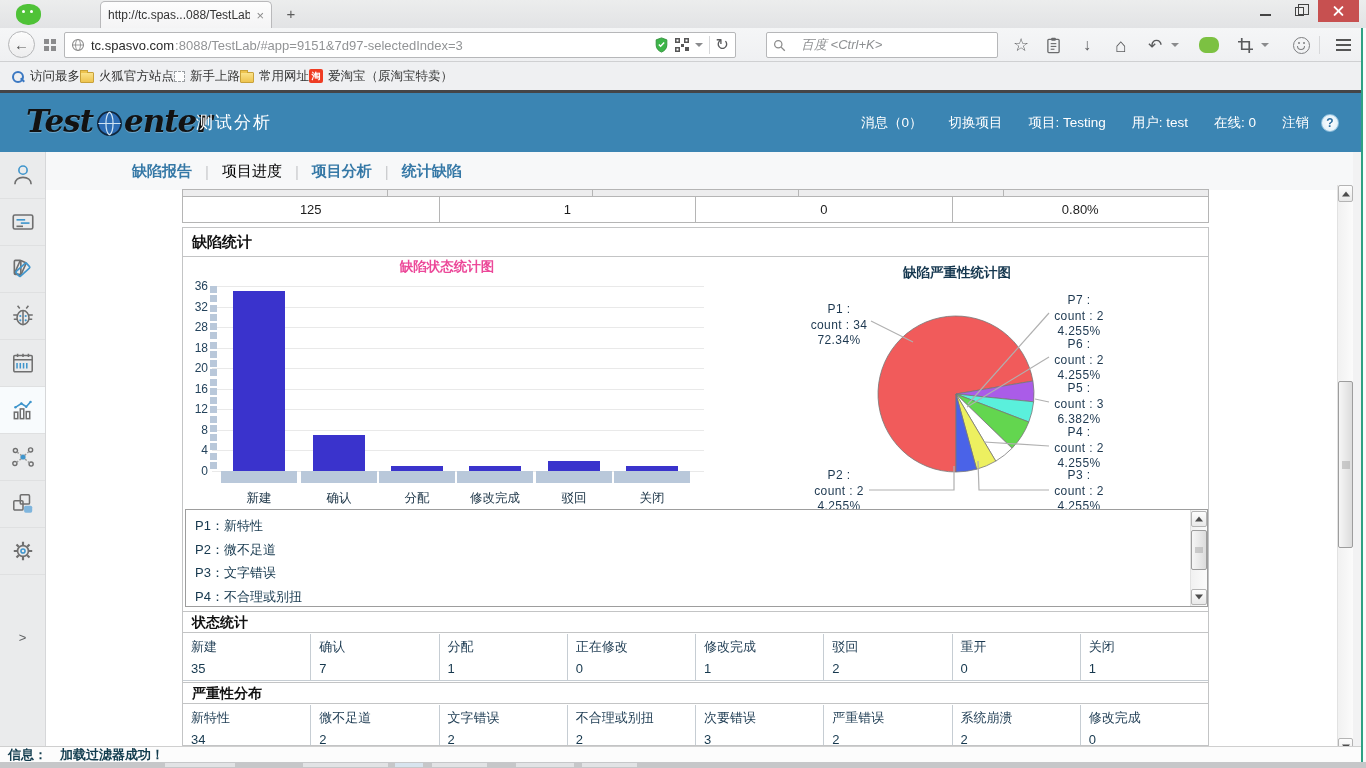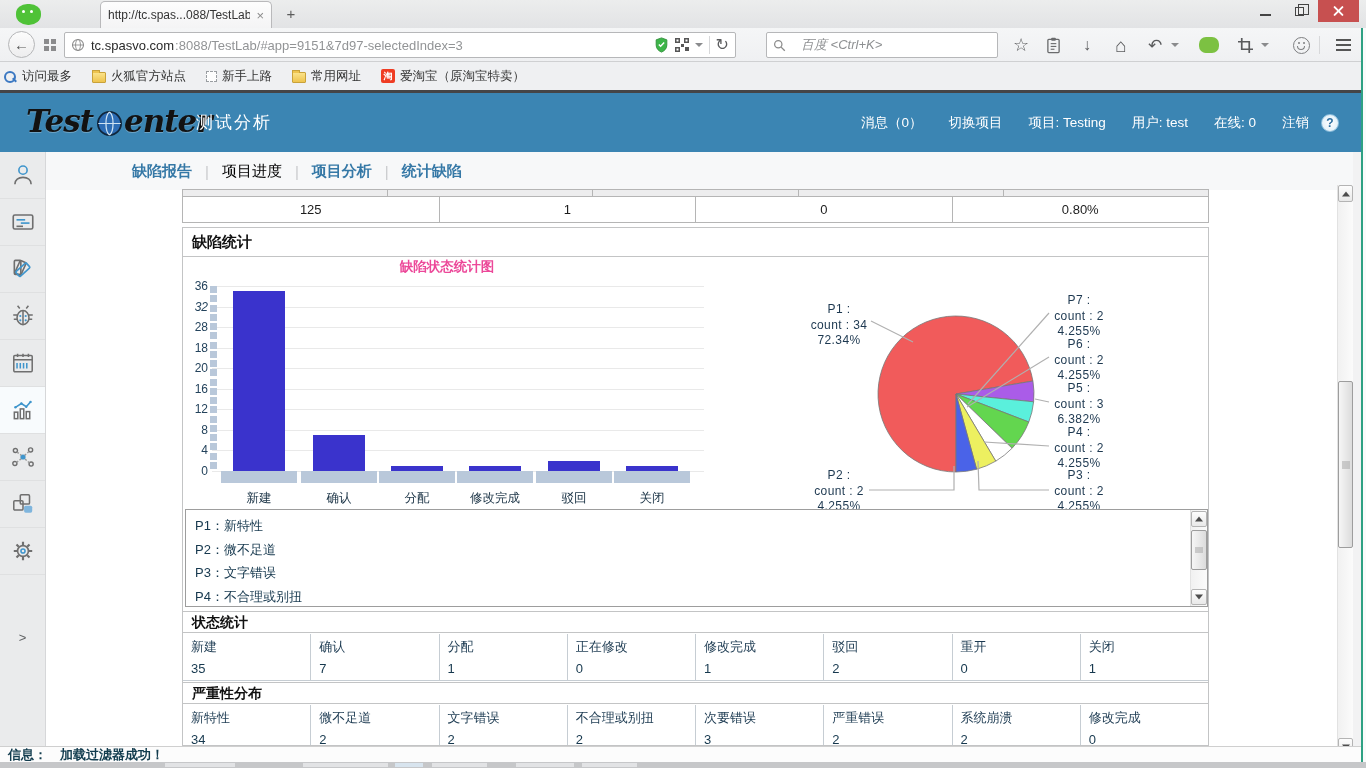--- a/index.html
+++ b/index.html
@@ -43,21 +43,21 @@
   .bubble-green{width:20px;height:16px;background:#7cc142;border-radius:7px;position:relative;}
   .bubble-green::after{content:"";position:absolute;left:4px;bottom:-4px;border:4px solid transparent;border-top-color:#7cc142;border-left-width:2px;}
   .smiley{width:17px;height:17px;border-radius:50%;border:1.5px solid #7e7f81;position:relative;}
   .smiley::before,.smiley::after{content:"";position:absolute;top:4px;width:2px;height:2px;background:#7e7f81;border-radius:50%;}
   .smiley::before{left:4px;}.smiley::after{right:4px;}
   .smiley i{position:absolute;left:3px;top:8px;width:8px;height:4px;border:1.5px solid #7e7f81;border-top:none;border-radius:0 0 8px 8px;}
   .hamb{display:flex;flex-direction:column;gap:3px;}
   .hamb span{width:15px;height:2px;background:#555;}
 
   
-  .bookmarks{position:absolute;left:0;top:62px;width:1366px;height:28px;background:#eff0f2;display:flex;align-items:center;padding-left:4px;gap:20px;}
+  .bookmarks{position:absolute;left:0;top:62px;width:1366px;height:28px;background:#eff0f2;display:flex;align-items:center;padding-left:12px;}
   .bm-item{display:flex;align-items:center;gap:5px;font-size:12.5px;color:#333;}
   .bm-ic{display:inline-block;}
   .ic-history-icon{width:13px;height:13px;position:relative;}
   .ic-history-icon::before{content:"";position:absolute;left:0;top:1px;width:8px;height:8px;border:2px solid #3b78c2;border-radius:50%;}
   .ic-history-icon::after{content:"";position:absolute;left:8px;top:9px;width:5px;height:2px;background:#3b78c2;transform:rotate(45deg);}
   .ic-folder-icon{width:14px;height:11px;background:linear-gradient(#fbe289,#eec44e);border:1px solid #c9a23a;border-radius:1px;position:relative;margin-top:2px;}
   .ic-folder-icon::before{content:"";position:absolute;top:-3px;left:-1px;width:6px;height:2px;background:#eec44e;border:1px solid #c9a23a;border-bottom:none;}
   .ic-dashed-icon{width:11px;height:11px;border:1px dashed #9a9ea2;background:#fdfdfd;}
   .ic-taobao-icon{width:14px;height:14px;background:#ef3c23;color:#fff;font-size:9px;line-height:14px;text-align:center;border-radius:2px;font-weight:bold;}
   .darkline{position:absolute;left:0;top:90px;width:1366px;height:3px;background:#454547;}
@@ -437,21 +437,21 @@
         <div class="ytick" style="top: 143.3px;">12</div>
         <div class="gridline" style="top: 130.8px;"></div>
         <div class="ytick" style="top: 122.8px;">16</div>
         <div class="gridline" style="top: 110.2px;"></div>
         <div class="ytick" style="top: 102.2px;">20</div>
         <div class="gridline" style="top: 89.7px;"></div>
         <div class="ytick" style="top: 81.7px;">18</div>
         <div class="gridline" style="top: 69.1px;"></div>
         <div class="ytick" style="top: 61.1px;">28</div>
         <div class="gridline" style="top: 48.6px;"></div>
-        <div class="ytick" style="top: 40.6px; font-style: italic;">32</div>
+        <div class="ytick" style="top: 40.6px;">32</div>
         <div class="gridline" style="top: 28px;"></div>
         <div class="ytick" style="top: 20px;">36</div>
         <div class="ysq" style="top: 28px;"></div>
         <div class="ysq" style="top: 37.25px;"></div>
         <div class="ysq" style="top: 46.5px;"></div>
         <div class="ysq" style="top: 55.75px;"></div>
         <div class="ysq" style="top: 65px;"></div>
         <div class="ysq" style="top: 74.25px;"></div>
         <div class="ysq" style="top: 83.5px;"></div>
         <div class="ysq" style="top: 92.75px;"></div>
@@ -481,20 +481,21 @@
         <div class="xcat" style="left: 259px;">修改完成</div>
         <div class="pedestal" style="left: 350px; top: 213px; background: rgb(185, 200, 218);"></div>
         <div class="bar" style="left: 362px; top: 202.7px; height: 10.3px; background: rgb(58, 51, 204);"></div>
         <div class="xcat" style="left: 338px;">驳回</div>
         <div class="pedestal" style="left: 428px; top: 213px; background: rgb(185, 200, 218);"></div>
         <div class="bar" style="left: 440px; top: 207.9px; height: 5.1px; background: rgb(58, 51, 204);"></div>
         <div class="xcat" style="left: 416px;">关闭</div>
       </div>
   </div>
 
+  <div class="pie-title">缺陷严重性统计图</div>
   <svg class="piesvg" id="piesvg" width="420" height="240">
       <path d="M 175 121 L 175.00 199.00 A 78 78 0 1 1 251.91 108.03 Z" fill="#f15b5b" stroke="#777" stroke-width="0.8"></path>
       <path d="M 175 121 L 251.91 108.03 A 78 78 0 0 1 252.61 128.81 Z" fill="#aa5ce8" stroke="#777" stroke-width="0.8"></path>
       <path d="M 175 121 L 252.61 128.81 A 78 78 0 0 1 247.79 149.03 Z" fill="#5af0dc" stroke="#777" stroke-width="0.8"></path>
       <path d="M 175 121 L 247.79 149.03 A 78 78 0 0 1 231.07 175.23 Z" fill="#63d64f" stroke="#777" stroke-width="0.8"></path>
       <path d="M 175 121 L 231.07 175.23 A 78 78 0 0 1 214.75 188.11 Z" fill="#ffffff" stroke="#777" stroke-width="0.8"></path>
       <path d="M 175 121 L 214.75 188.11 A 78 78 0 0 1 195.61 196.23 Z" fill="#edf060" stroke="#777" stroke-width="0.8"></path>
       <path d="M 175 121 L 195.61 196.23 A 78 78 0 0 1 175.00 199.00 Z" fill="#4a63e8" stroke="#777" stroke-width="0.8"></path>
       <polyline points="90,48 132,69" fill="none" stroke="#b0b0b0" stroke-width="1.2"></polyline>
       <text x="58" y="40" text-anchor="middle" class="pie-label">P1 :</text>

